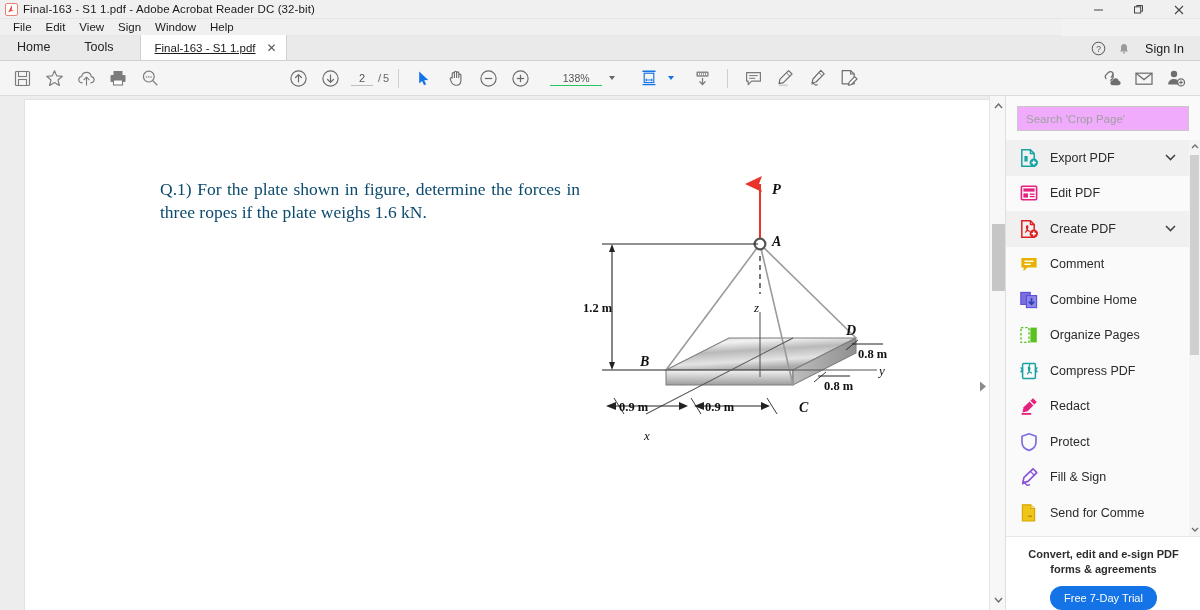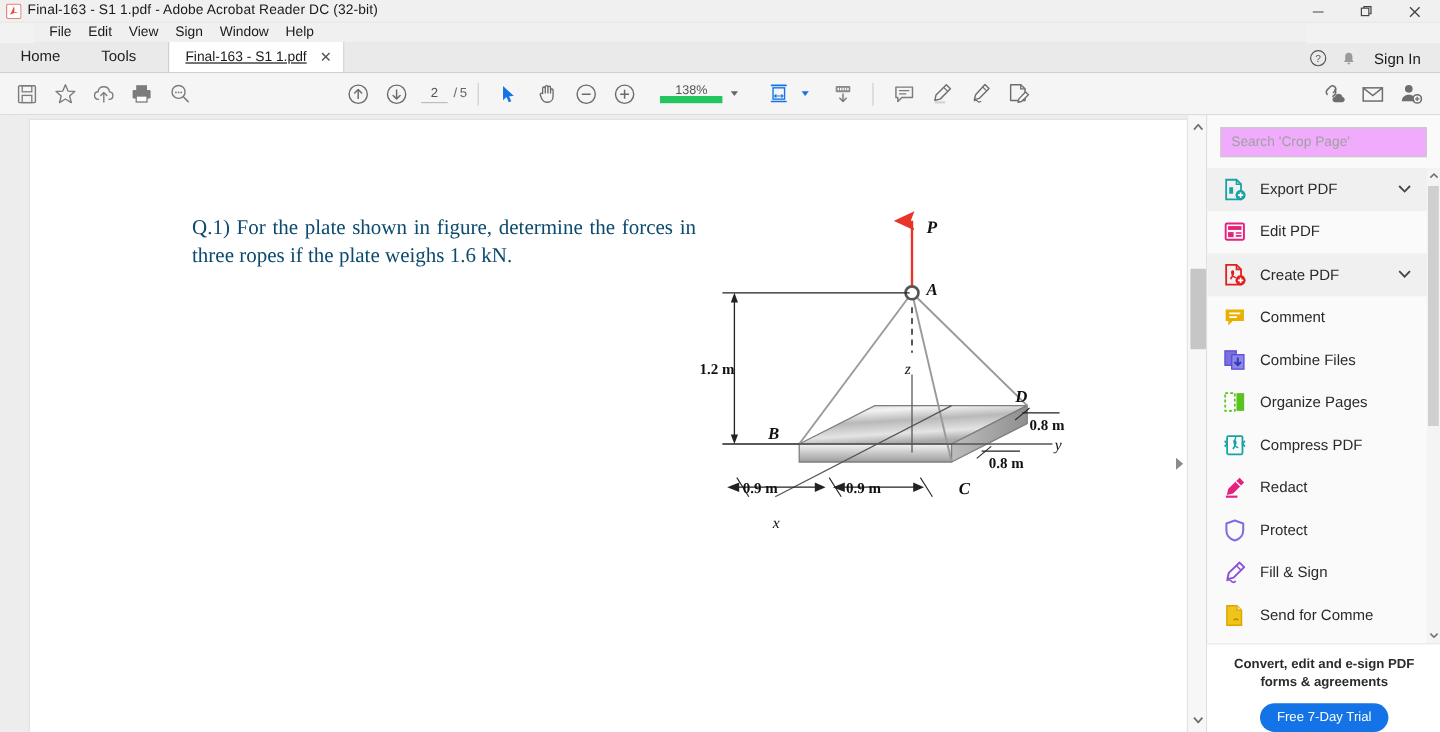--- a/index.html
+++ b/index.html
@@ -31,21 +31,20 @@
     width: 40px; height: 19px; display: flex; align-items: center; justify-content: center;
     color: #444;
   }
   .winbtn:last-child { width: 42px; }
 
   
   .menubar {
     position: absolute; top: 19px; left: 0; width: 1061px; height: 17px;
     background: #f0f0f0; display: flex; align-items: center; padding-left: 6px;
     border-bottom: 1px solid #e8e8e8;
-    margin-left: 28px;
   }
   .menuitem {
     font-size: 11.5px; color: #1a1a1a; padding: 0 7px; line-height: 17px;
     white-space: nowrap;
   }
 
   
   .tabstrip {
     position: absolute; top: 36px; left: 0; width: 1200px; height: 25px;
     background: #eaeaea; border-bottom: 1px solid #d0d0d0;
@@ -80,21 +79,21 @@
   }
   .tb-sep { width: 1px; height: 19px; background: #cfcfcf; margin: 0 9px; }
   .pagebox {
     width: 22px; height: 16px; border: none; border-bottom: 1px solid #bdbdbd;
     background: transparent; text-align: center; font-size: 11px; color: #555;
     font-family: "Liberation Sans", sans-serif; outline: none;
   }
   .pageslash { font-size: 11px; color: #666; margin-left: 5px; margin-right: 2px; }
   .pagetotal { font-size: 11px; color: #666; }
   .zoombox {
-    width: 52px; height: 16px; border: none; border-bottom: 6px solid #22c55e;
+    width: 52px; height: 16px; border: none; border-bottom: 1px solid #22c55e;
     background: transparent; text-align: center; font-size: 10.5px; color: #555;
     font-family: "Liberation Sans", sans-serif; outline: none;
   }
   .caret { width: 0; height: 0; border-left: 3.5px solid transparent; border-right: 3.5px solid transparent;
            border-top: 4px solid #666; margin-left: 7px; }
   .caret.blue { border-top-color: #1473e6; }
 
   
   .docarea {
     position: absolute; top: 96px; left: 0; width: 1005px; height: 514px;
@@ -632,21 +631,21 @@
 
       <div class="toolrow">
         <span class="ticon">
           <svg width="20" height="20" viewBox="0 0 20 20">
             <rect x="1.8" y="2.4" width="9.4" height="12.0" fill="#7b6fe0" stroke="#5a4fd6" stroke-width="1.1"></rect>
             <rect x="7.4" y="5.6" width="10.2" height="12.0" fill="#8f86e8" stroke="#5a4fd6" stroke-width="1.1"></rect>
             <line x1="12.5" y1="8.0" x2="12.5" y2="14.0" stroke="#2a3fb8" stroke-width="1.7"></line>
             <polyline points="9.8,11.6 12.5,14.3 15.2,11.6" fill="none" stroke="#2a3fb8" stroke-width="1.7"></polyline>
           </svg>
         </span>
-        <span class="tlabel">Combine Files</span>
+        <span class="tlabel">Combine Home</span>
       </div>
 
       <div class="toolrow">
         <span class="ticon">
           <svg width="20" height="20" viewBox="0 0 20 20">
             <rect x="2.0" y="2.6" width="8.0" height="14.8" fill="none" stroke="#5ac21e" stroke-width="1.4" stroke-dasharray="2.4,1.8"></rect>
             <rect x="11.4" y="2.6" width="6.4" height="14.8" fill="#5ac21e"></rect>
           </svg>
         </span>
         <span class="tlabel">Organize Pages</span>

